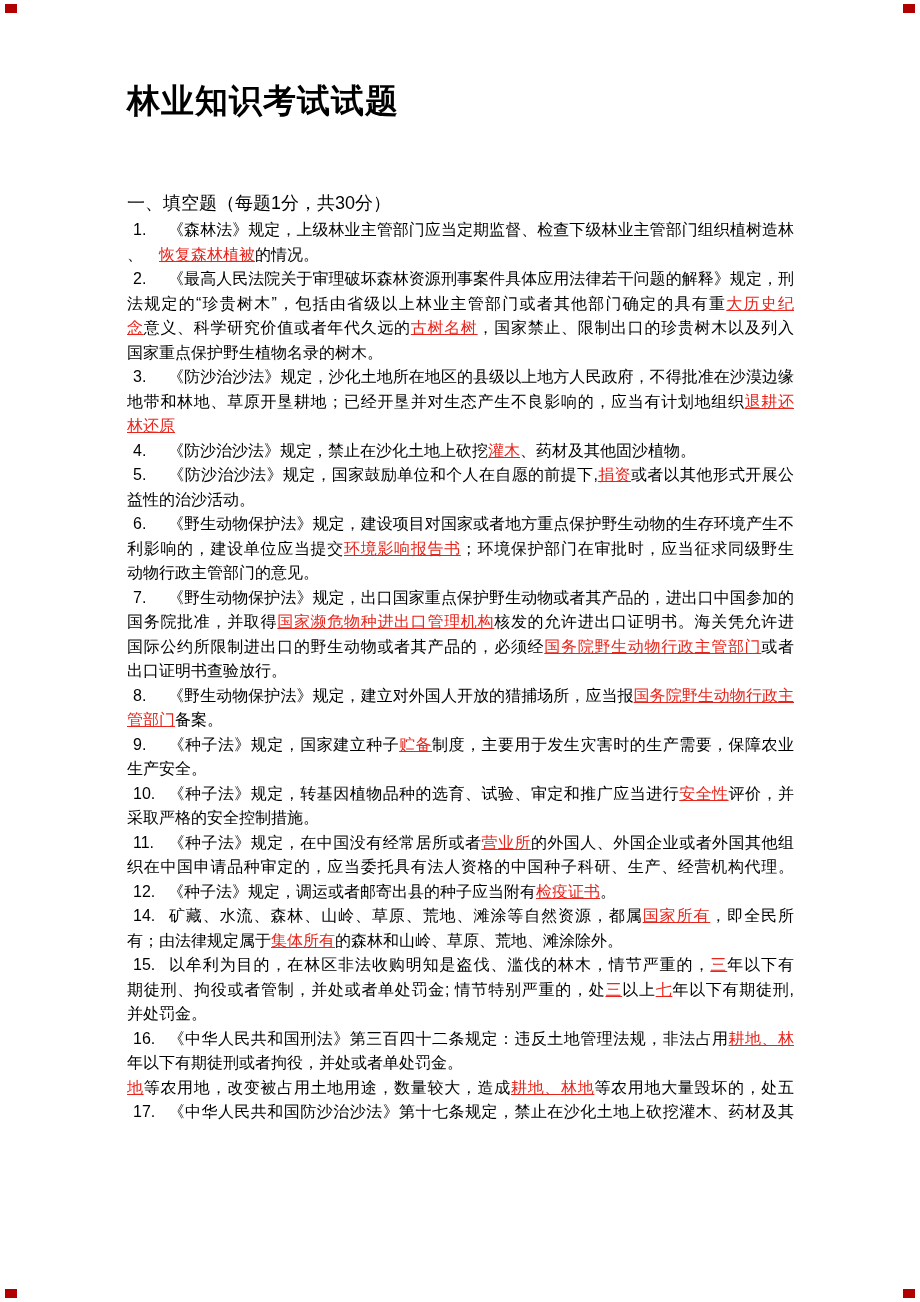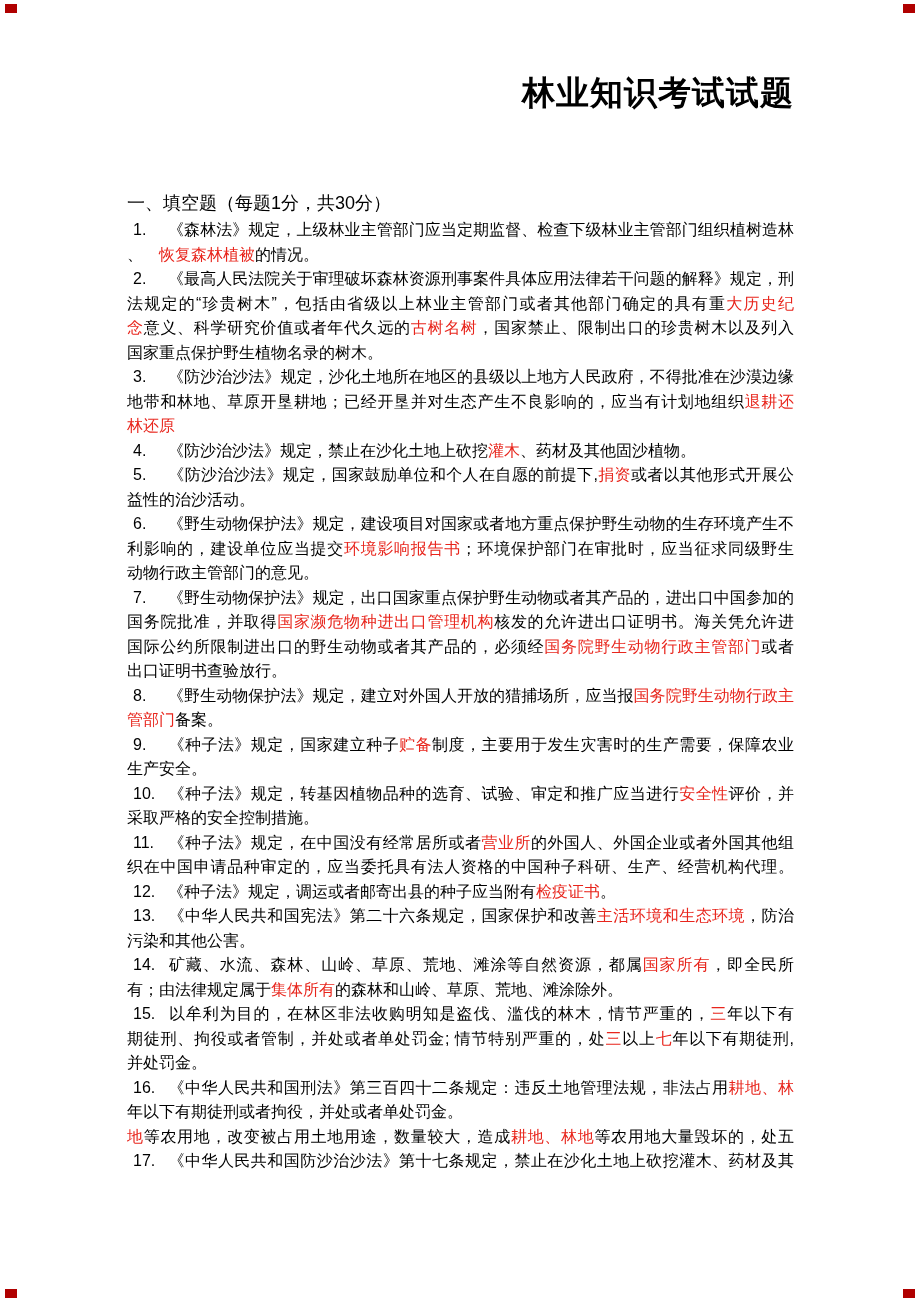--- a/index.html
+++ b/index.html
@@ -8,39 +8,39 @@
     font-family:"Liberation Sans", sans-serif;
     -webkit-font-smoothing:antialiased;
   }
   .page{position:absolute;inset:0;background:#fff;}
   .corner{position:absolute;width:12px;height:9px;background:var(--mark,#b00000);}
   .corner.tl{left:5px;top:4px;}
   .corner.tr{right:5px;top:4px;}
   .corner.bl{left:5px;bottom:4px;}
   .corner.br{right:5px;bottom:4px;}
   .doc-title{
-    position:absolute;left:127px;top:72px;width:667px;
-    text-align:right;font-size:33px;font-weight:bold;color:var(--ink,#000);
+    position:absolute;left:127px;top:80px;width:667px;
+    text-align:left;font-size:33px;font-weight:bold;color:var(--ink,#000);
     letter-spacing:1px;line-height:42px;
   }
   .section-heading{
     position:absolute;left:127px;top:191px;width:667px;
     font-size:18px;font-weight:normal;color:var(--ink,#000);line-height:24px;
   }
   .body-text{
     position:absolute;left:127px;top:218px;width:667px;
     font-size:16px;color:var(--ink,#000);
   }
   .line{
     width:667px;height:24.5px;line-height:24.5px;
     text-align:justify;text-align-last:left;overflow:hidden;
   }
   .line.j{text-align-last:justify;}
   .num{display:inline-block;width:41px;padding-left:6px;box-sizing:border-box;}
-  .red{color:var(--red,#e8251c);}
+  .red{color:var(--red,#e8251c);text-decoration:underline;}
 </style>
 </head>
 <body>
 
 <div class="page">
   <div class="corner tl"></div>
   <div class="corner tr"></div>
   <div class="corner bl"></div>
   <div class="corner br"></div>
 
@@ -95,24 +95,20 @@
         <div class="line"><span>采取严格的安全控制措施。</span></div>
       </div>
       <div>
         <div class="line j"><span class="num">11.</span><span>《种子法》规定，在中国没有经常居所或者</span><span class="red">营业所</span><span>的外国人、外国企业或者外国其他组</span></div>
         <div class="line j"><span>织在中国申请品种审定的，应当委托具有法人资格的中国种子科研、生产、经营机构代理。</span></div>
       </div>
       <div>
         <div class="line"><span class="num">12.</span><span>《种子法》规定，调运或者邮寄出县的种子应当附有</span><span class="red">检疫证书</span><span>。</span></div>
       </div>
       <div>
-        <div class="line j"><span class="num">13.</span><span>《中华人民共和国宪法》第二十六条规定，国家保护和改善</span><span class="red">主活环境和生态环境</span><span>，防治</span></div>
-        <div class="line"><span>污染和其他公害。</span></div>
-      </div>
-      <div>
         <div class="line j"><span class="num">14.</span><span>矿藏、水流、森林、山岭、草原、荒地、滩涂等自然资源，都属</span><span class="red">国家所有</span><span>，即全民所</span></div>
         <div class="line"><span>有；由法律规定属于</span><span class="red">集体所有</span><span>的森林和山岭、草原、荒地、滩涂除外。</span></div>
       </div>
       <div>
         <div class="line j"><span class="num">15.</span><span>以牟利为目的，在林区非法收购明知是盗伐、滥伐的林木，情节严重的，</span><span class="red">三</span><span>年以下有</span></div>
         <div class="line j"><span>期徒刑、拘役或者管制，并处或者单处罚金; 情节特别严重的，处</span><span class="red">三</span><span>以上</span><span class="red">七</span><span>年以下有期徒刑,</span></div>
         <div class="line"><span>并处罚金。</span></div>
       </div>
       <div>
         <div class="line j"><span class="num">16.</span><span>《中华人民共和国刑法》第三百四十二条规定：违反土地管理法规，非法占用</span><span class="red">耕地、林</span></div>

